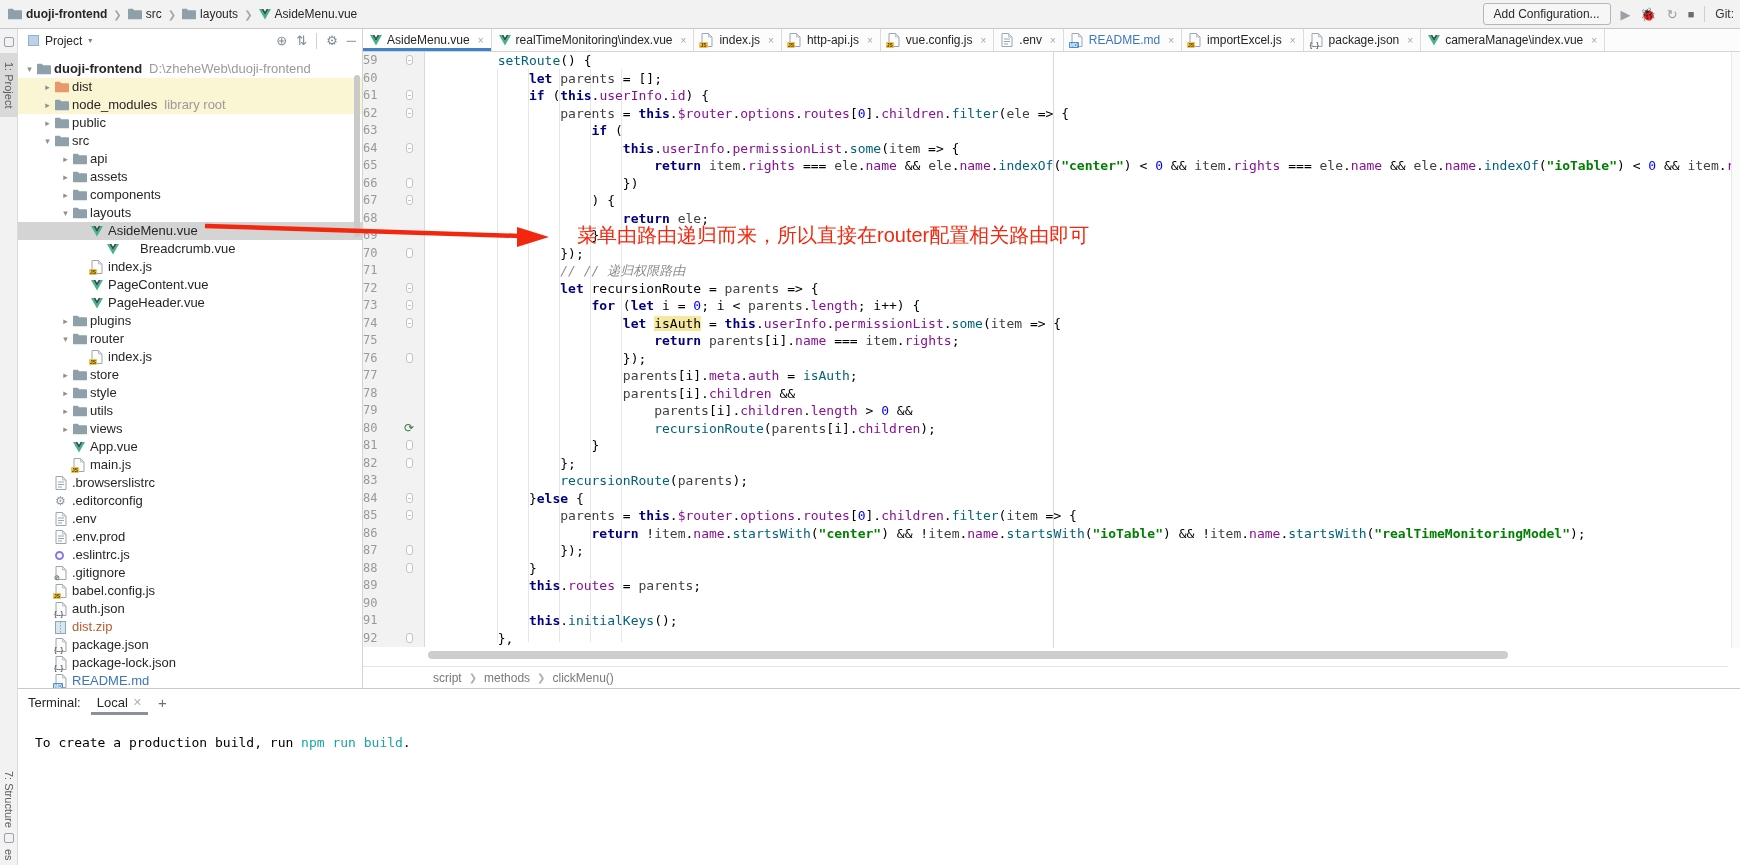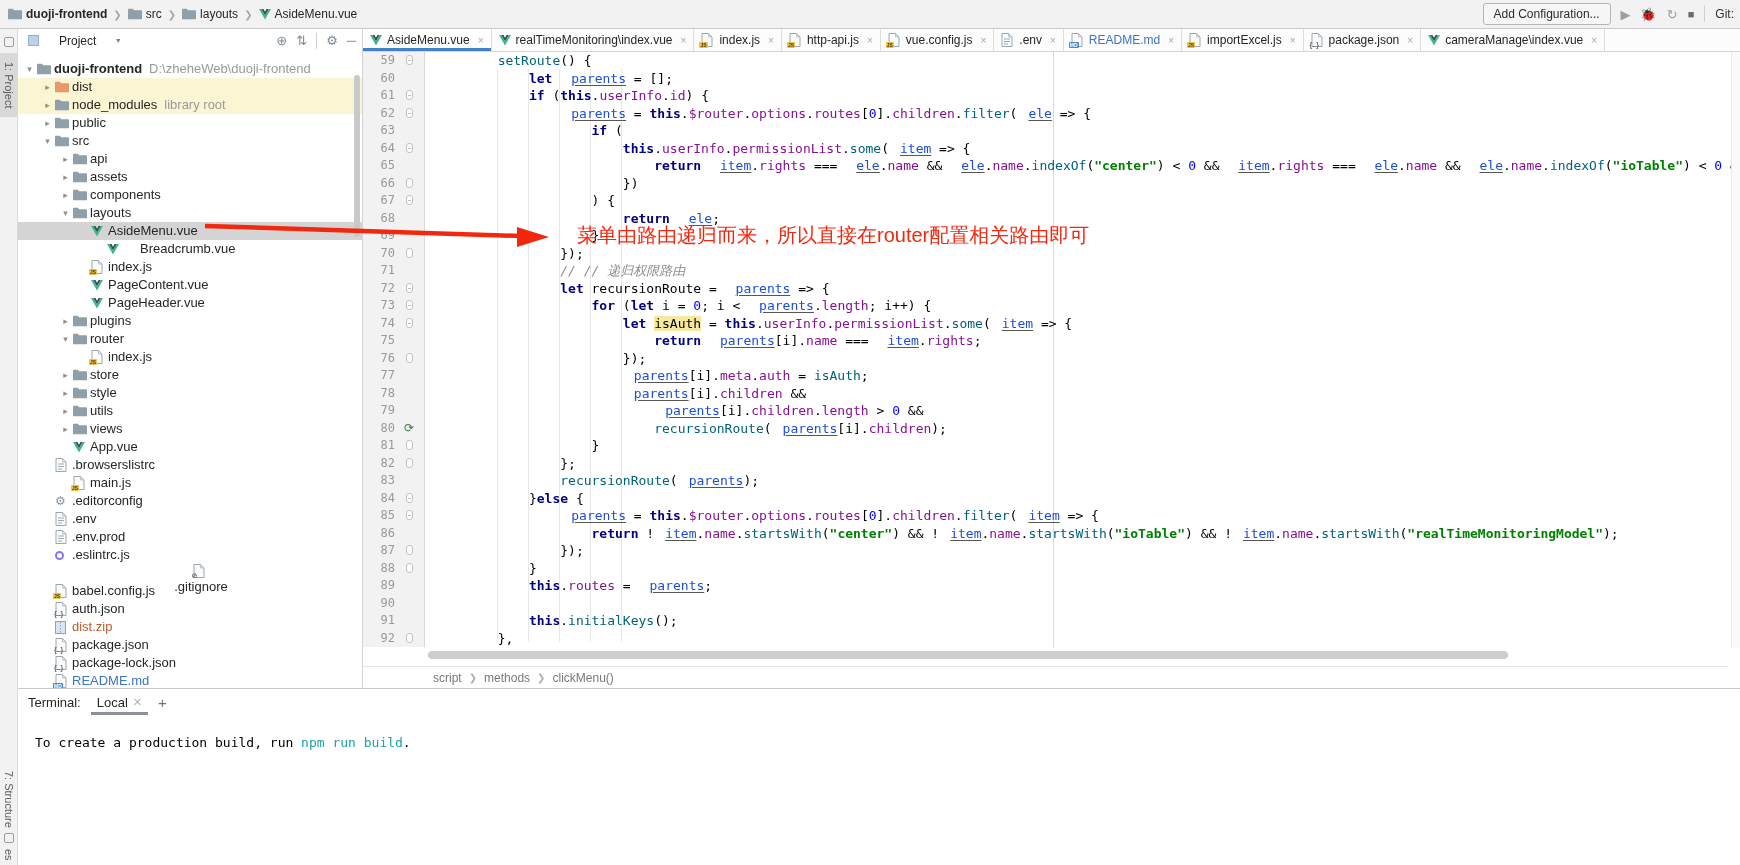--- a/index.html
+++ b/index.html
@@ -22,21 +22,21 @@
   
   .strip { position:absolute; left:0; top:29px; width:18px; bottom:0; background:#f2f2f2; border-right:1px solid #dadada; }
   .vlabel { writing-mode:vertical-rl; font-size:11px; color:#5c5c5c; display:block; margin:4px auto; text-align:center; }
   .strip-btn-active { background:#d9d9d9; padding:5px 0; display:block; }
   .strip-ico { display:block; width:10px; height:10px; border:1px solid #9aa0a6; border-radius:2px; margin:6px auto; }
   .strip-top { position:absolute; top:2px; left:0; right:0; }
   .strip-bottom { position:absolute; bottom:0; left:0; right:0; }
 
   
   .project { position:absolute; left:18px; top:29px; width:345px; height:661px; background:#fff; border-right:1px solid #d4d4d4; }
-  .proj-head { height:23px; display:flex; align-items:center; padding:0 6px 0 10px; gap:20px; font-size:12px; color:#262626; }
+  .proj-head { height:23px; display:flex; align-items:center; padding:0 6px 0 10px; gap:6px; font-size:12px; color:#262626; }
   .proj-wico { width:11px; height:11px; background:#bdd2e8; border:1px solid #8fb2d4; }
   .proj-caret { font-size:8px; color:#7c7c7c; }
   .proj-head-icons { margin-left:auto; display:flex; align-items:center; gap:9px; color:#7f8b93; font-size:13px; }
   .tree { position:absolute; top:31px; left:0; right:0; }
   .trow { height:18px; line-height:18px; display:flex; align-items:center; white-space:nowrap; font-size:13px; color:#262626; }
   .trow.sel { background:#d4d4d4; }
   .trow.ybg { background:#faf5d3; }
   .chev { display:inline-block; width:15px; text-align:center; color:#8f8f8f; font-size:9px; flex:none; }
   .tico { display:inline-flex; width:17px; justify-content:flex-start; align-items:center; flex:none; position:relative; }
   .tlabel.b { font-weight:bold; }
@@ -59,38 +59,38 @@
   .editor { position:absolute; left:363px; top:29px; width:1377px; bottom:0; background:#fff; }
   .tabstrip { height:23px; background:#fcfcfc; border-bottom:1px solid #d4d4d4; display:flex; align-items:stretch; overflow:hidden; }
   .tab { display:flex; align-items:center; gap:5px; padding:0 7px; border-right:1px solid #dcdcdc; font-size:12px; color:#262626; position:relative; white-space:nowrap; }
   .tab.active { background:#fff; }
   .tab.active::after { content:''; position:absolute; left:0; right:0; bottom:0; height:3px; background:#4083C9; }
   .tab .x { color:#a6a6a6; font-size:10px; margin-left:3px; }
 
   .codewrap { position:relative; height:596px; overflow:hidden; font-family:"DejaVu Sans Mono", monospace; font-size:13px; }
   .cl { display:flex; height:17.5px; line-height:17.5px; }
   .g { width:62px; flex:none; background:#f2f2f2; border-right:1px solid #d9d9d9; display:flex; }
-  .g .num { width:32px; text-align:right; color:#999; font-size:12px; }
+  .g .num { width:32px; text-align:left; color:#999; font-size:12px; }
   .g .fold { width:28px; display:flex; justify-content:center; }
   .fm { width:7px; height:10px; border:1px solid #c2c2c2; border-radius:3px; background:#fff; margin-top:3px; }
   .fm.open::after { content:''; display:block; margin:4px 1px 0; border-top:1px solid #c2c2c2; }
   .rec-ico { color:#3c7d4f; font-size:12px; line-height:16px; }
   .codecell { white-space:pre; padding-left:10px; position:relative; z-index:2; }
   .guide { position:absolute; top:17px; bottom:6px; width:1px; background:#e7e7e7; z-index:1; }
   .wrapguide { position:absolute; top:0; bottom:0; width:1px; background:#d8d8d8; z-index:1; }
   .rstripe { position:absolute; right:0; top:0; bottom:0; width:9px; background:#fafafa; border-left:1px solid #e9e9e9; z-index:3; }
 
   .sg-t { color:#000; }
   .sg-k { color:#000080; font-weight:bold; }
   .sg-s { color:#008000; font-weight:bold; }
   .sg-n { color:#0000ff; }
   .sg-c { color:#8c8c8c; font-style:italic; }
   .sg-p { color:#871094; }
   .sg-f { color:#00627A; }
-  .sg-v { color:#1d4ed8; text-decoration:underline; text-underline-offset:2px; text-decoration-color:#555;margin-left:11px; }
+  .sg-v { color:#404040; text-underline-offset:2px; text-decoration-color:#555; }
   .sg-h { background:#f7e8a0; color:#000; }
 
   .hscroll { position:absolute; left:65px; top:622px; width:1080px; height:8px; background:#cdcdcd; border-radius:4px; }
   .ed-bc { position:absolute; left:0; right:12px; top:637px; height:22px; border-top:1px solid #e4e4e4; display:flex; align-items:center; padding-left:70px; gap:7px; font-size:12px; color:#787878; background:#fff; }
   .ed-bc .bsep { color:#b0b0b0; font-size:10px; }
 
   
   .terminal { position:absolute; left:18px; right:0; top:688px; bottom:0; background:#fff; border-top:1px solid #c9c9c9; }
   .term-head { height:26px; display:flex; align-items:center; gap:14px; padding-left:10px; font-size:13px; color:#262626; }
   .term-tab { position:relative; display:flex; align-items:center; gap:5px; height:26px; padding:0 2px; }
@@ -377,45 +377,45 @@
       <div class="trow" style="padding-left: 40px;">
         <span class="chev"></span>
         <span class="tico">
           <svg width="12" height="11" viewBox="0 0 12 11">
             <polygon points="0,0 6,10.4 12,0 9.6,0 6,6.2 2.4,0" fill="#41B883"></polygon>
             <polygon points="2.4,0 6,6.2 9.6,0 7.6,0 6,2.8 4.4,0" fill="#35495E"></polygon>
           </svg>
         </span>
         <span class="tlabel">App.vue</span>
       </div>
+      <div class="trow" style="padding-left: 40px;">
+        <span class="chev"></span>
+        <span class="tico">
+          <span class="fico"><svg width="12" height="14" viewBox="0 0 12 14">
+              <path d="M1 .5h6.5L11 4v9.5H1z" fill="#fcfcfc" stroke="#9aa7b0"></path>
+              <path d="M7.5 .5 11 4H7.5z" fill="#dfe6ea" stroke="#9aa7b0" stroke-width=".6"></path>
+            </svg><span class="badge b-js">JS</span></span>
+        </span>
+        <span class="tlabel">main.js</span>
+      </div>
       <div class="trow" style="padding-left: 22px;">
         <span class="chev"></span>
         <span class="tico">
           <span class="fico"><svg width="12" height="14" viewBox="0 0 12 14">
               <path d="M1 .5h6.5L11 4v9.5H1z" fill="#fcfcfc" stroke="#9aa7b0"></path>
               <path d="M7.5 .5 11 4H7.5z" fill="#dfe6ea" stroke="#9aa7b0" stroke-width=".6"></path>
               <g stroke="#9aa7b0">
                 <line x1="3" y1="6" x2="9" y2="6"></line>
                 <line x1="3" y1="8.5" x2="9" y2="8.5"></line>
                 <line x1="3" y1="11" x2="7" y2="11"></line>
               </g>
             </svg></span>
         </span>
         <span class="tlabel">.browserslistrc</span>
       </div>
-      <div class="trow" style="padding-left: 40px;">
-        <span class="chev"></span>
-        <span class="tico">
-          <span class="fico"><svg width="12" height="14" viewBox="0 0 12 14">
-              <path d="M1 .5h6.5L11 4v9.5H1z" fill="#fcfcfc" stroke="#9aa7b0"></path>
-              <path d="M7.5 .5 11 4H7.5z" fill="#dfe6ea" stroke="#9aa7b0" stroke-width=".6"></path>
-            </svg><span class="badge b-js">JS</span></span>
-        </span>
-        <span class="tlabel">main.js</span>
-      </div>
       <div class="trow" style="padding-left: 22px;">
         <span class="chev"></span>
         <span class="tico">
           <span class="gear-ico">⚙</span>
         </span>
         <span class="tlabel">.editorconfig</span>
       </div>
       <div class="trow" style="padding-left: 22px;">
         <span class="chev"></span>
         <span class="tico">
@@ -446,21 +446,21 @@
         </span>
         <span class="tlabel">.env.prod</span>
       </div>
       <div class="trow" style="padding-left: 22px;">
         <span class="chev"></span>
         <span class="tico">
           <span class="eslint-ico"></span>
         </span>
         <span class="tlabel">.eslintrc.js</span>
       </div>
-      <div class="trow" style="padding-left: 22px; flex-direction: column;">
+      <div class="trow" style="padding-left: 22px;">
         <span class="chev"></span>
         <span class="tico">
           <span class="fico"><svg width="12" height="14" viewBox="0 0 12 14">
               <path d="M1 .5h6.5L11 4v9.5H1z" fill="#fcfcfc" stroke="#9aa7b0"></path>
               <path d="M7.5 .5 11 4H7.5z" fill="#dfe6ea" stroke="#9aa7b0" stroke-width=".6"></path>
             </svg><span class="badge b-git">⊘</span></span>
         </span>
         <span class="tlabel">.gitignore</span>
       </div>
       <div class="trow" style="padding-left: 22px;">

